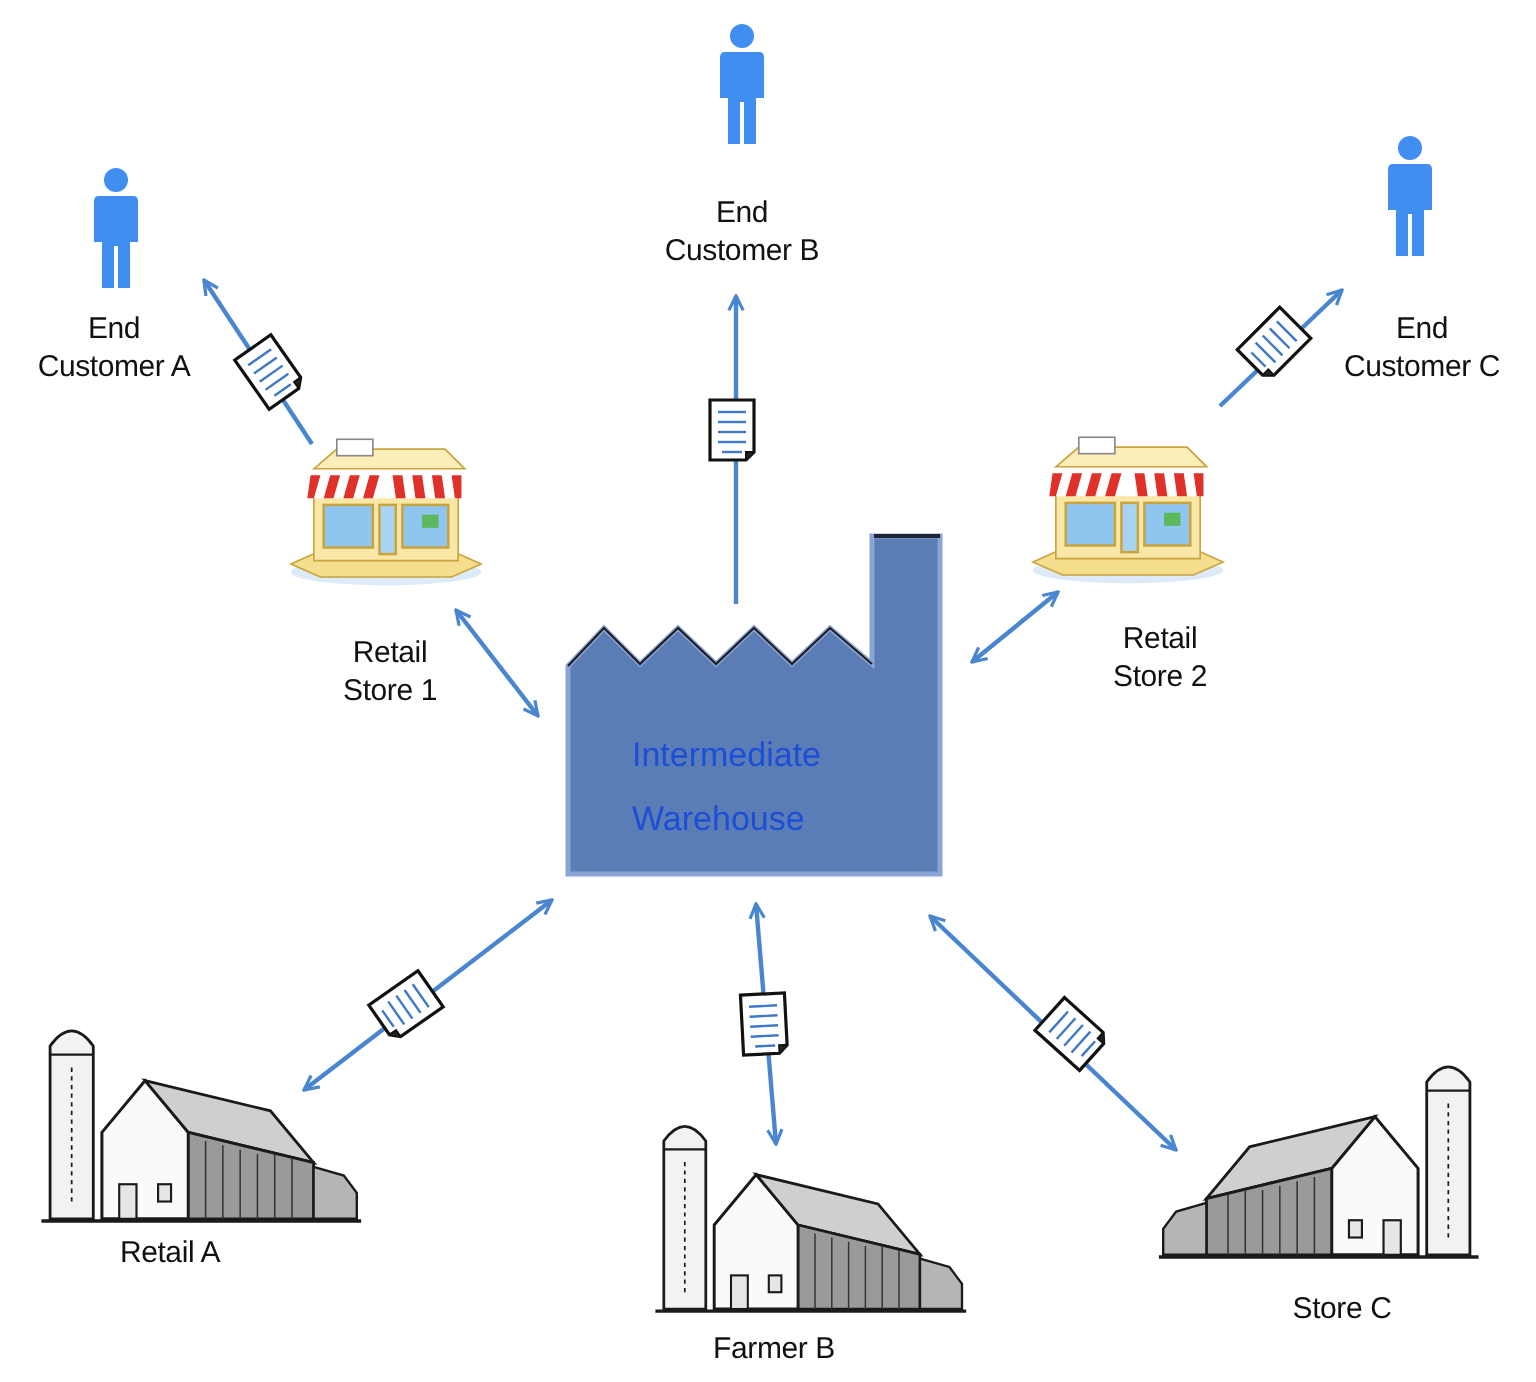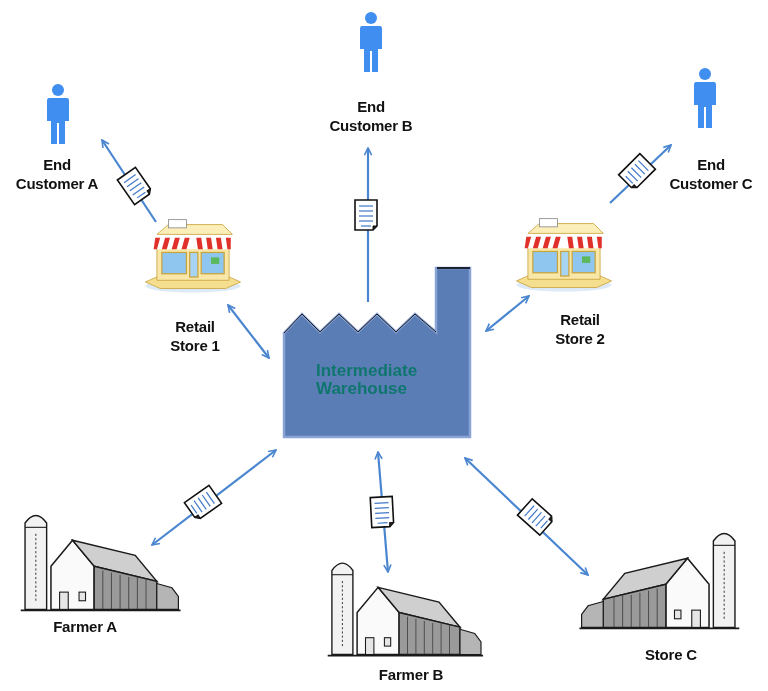--- a/index.html
+++ b/index.html
@@ -1,21 +1,21 @@
 <!DOCTYPE html>
 <html><head>
 <meta charset="utf-8">
 <style>
   html, body { margin: 0; padding: 0; background: #ffffff; }
   body { width: 768px; height: 691px; position: relative; overflow: hidden;
          font-family: "Liberation Sans", "DejaVu Sans", sans-serif; }
   #canvas { position: absolute; left: 0; top: 0; width: 768px; height: 691px; }
-  .lbl { position: absolute; font-weight: bold; font-size: 15px; color: #111; text-align: center;
+  .lbl { position: absolute; font-weight: normal; font-size: 15px; color: #111; text-align: center;
          line-height: 19px; white-space: pre-line; letter-spacing: -0.2px; }
-  .wh-lbl { position: absolute; font-weight: bold; font-size: 17px; color: #0f766e; line-height: 18px;
+  .wh-lbl { position: absolute; font-weight: normal; font-size: 17px; color: #1d4ed8; line-height: 32px;
             white-space: pre-line; }
 </style>
 </head>
 <body>
 
 <svg id="canvas" viewBox="0 0 768 691" xmlns="http://www.w3.org/2000/svg">
   <defs>
     <marker id="ah" viewBox="0 0 10 10" refX="9" refY="5" markerWidth="9" markerHeight="9" orient="auto-start-reverse" markerUnits="userSpaceOnUse">
       <path d="M1,1 L9,5 L1,9" fill="none" stroke="#4a86d0" stroke-width="1.8"></path>
     </marker>
@@ -132,15 +132,15 @@
 <div class="lbl" style="left:316px; top:97px; width:110px;">End
 Customer B</div>
 <div class="lbl" style="left:656px; top:155px; width:110px;">End
 Customer C</div>
 
 <div class="lbl" style="left:140px; top:317px; width:110px;">Retail
 Store 1</div>
 <div class="lbl" style="left:525px; top:310px; width:110px;">Retail
 Store 2</div>
 
-<div class="lbl" style="left:30px; top:617px; width:110px;">Farmer A</div>
-<div class="lbl" style="left:356px; top:665px; width:110px;">Farmer B</div>
+<div class="lbl" style="left:30px; top:617px; width:110px;">Retail A</div>
+<div class="lbl" style="left:332px; top:665px; width:110px;">Farmer B</div>
 <div class="lbl" style="left:616px; top:645px; width:110px;">Store C</div>
 
 </body></html>

